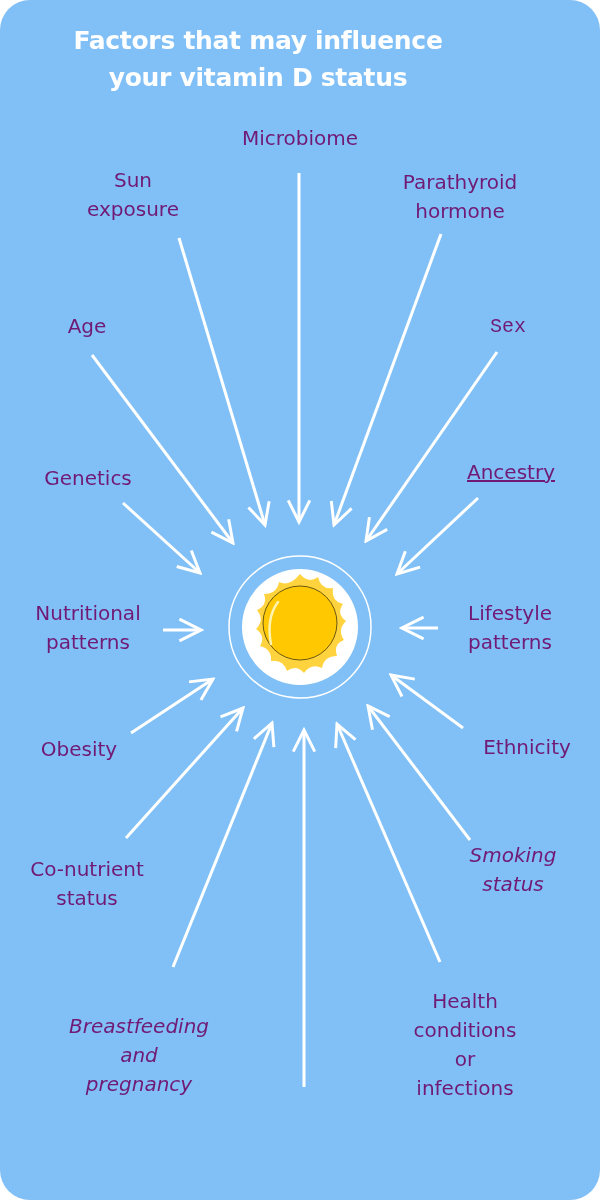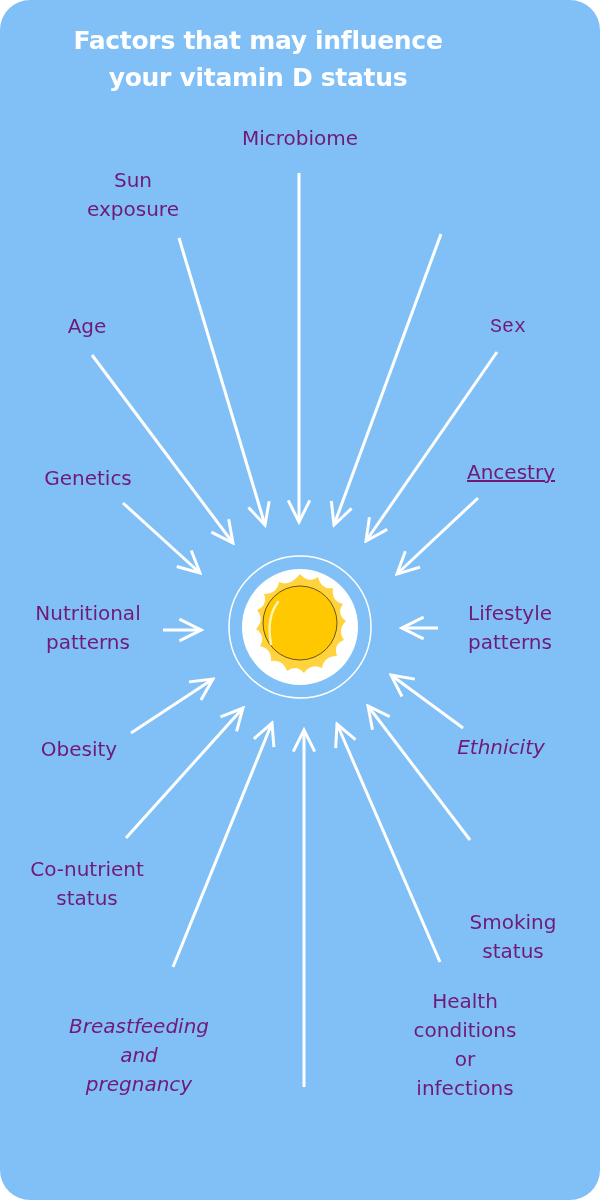--- a/index.html
+++ b/index.html
@@ -63,33 +63,35 @@
       <circle cx="300" cy="627" r="58" fill="#ffffff"></circle>
       <path fill="#ffd33d" d="M300,574 Q309,584 318,577 Q321,590 333,588 Q331,601 343,604 Q336,614 346,621 Q337,630 344,640 Q333,644 337,656 Q324,656 322,668 Q311,663 304,673 Q296,664 287,671 Q283,659 271,661 Q272,649 260,646 Q266,636 256,629 Q265,620 257,610 Q268,605 264,594 Q277,594 279,582 Q290,587 300,574 Z"></path>
       <circle cx="300" cy="623" r="37" fill="#ffc800" stroke="#5a4a10" stroke-width="0.9"></circle>
       <path d="M278,602 Q266,618 271,644" fill="none" stroke="#fff3b0" stroke-width="2.5" stroke-linecap="round"></path>
     </g>
   </svg>
 
   <div class="label" style="left:300px; top:124px;">Microbiome</div>
   <div class="label" style="left:133px; top:166px;">Sun
 exposure</div>
+  <div class="label" style="left:460px; top:168px;">Parathyroid
+hormone</div>
   <div class="label" style="left:87px; top:312px;">Age</div>
   <div class="label" style="left:508px; top:312px;font-family:Liberation Mono, monospace;">Sex</div>
   <div class="label" style="left:88px; top:464px;">Genetics</div>
   <div class="label" style="left:511px; top:458px;text-decoration:underline;">Ancestry</div>
   <div class="label" style="left:88px; top:599px;">Nutritional
 patterns</div>
   <div class="label" style="left:510px; top:599px;">Lifestyle
 patterns</div>
   <div class="label" style="left:79px; top:735px;">Obesity</div>
-  <div class="label" style="left:501px; top:733px;font-style:italic;">Ethnicity</div>
+  <div class="label" style="left:527px; top:733px;">Ethnicity</div>
   <div class="label" style="left:87px; top:855px;">Co-nutrient
 status</div>
-  <div class="label" style="left:513px; top:908px;">Smoking
+  <div class="label" style="left:513px; top:841px;font-style:italic;">Smoking
 status</div>
   <div class="label" style="left:139px; top:1012px;font-style:italic;">Breastfeeding
 and
 pregnancy</div>
   <div class="label" style="left:465px; top:987px;">Health
 conditions
 or
 infections</div>
 
 </div>

